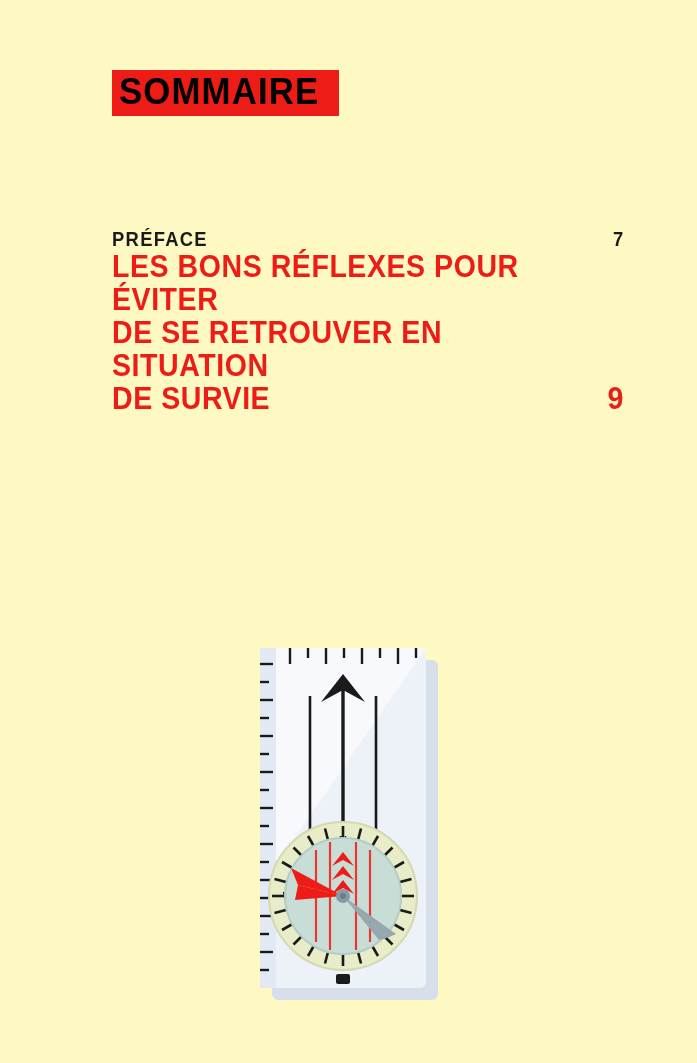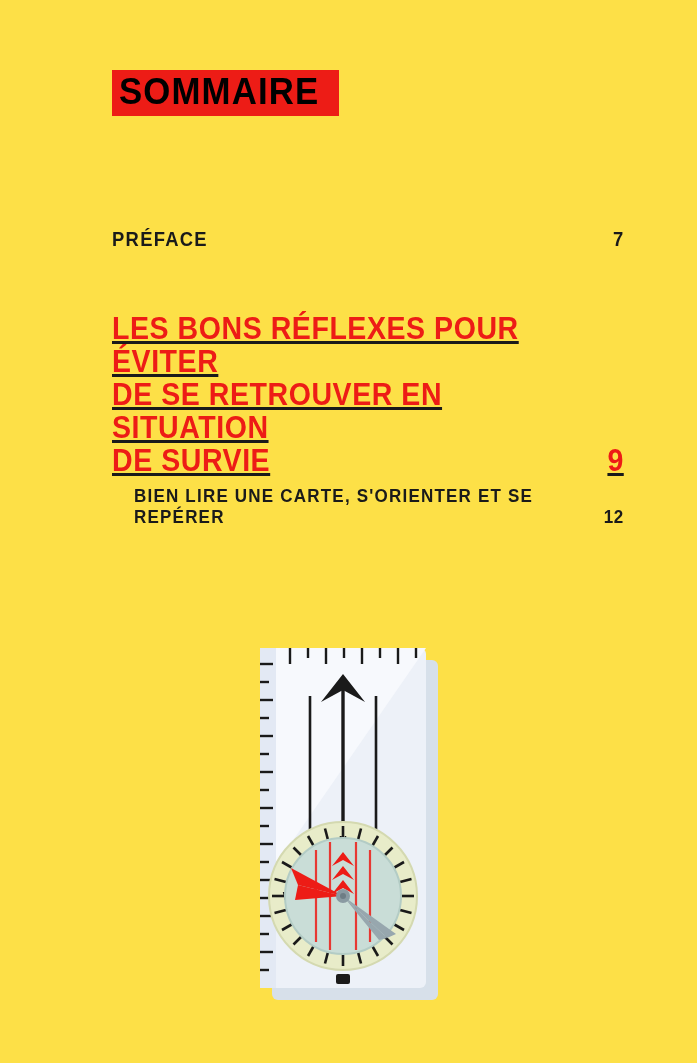--- a/index.html
+++ b/index.html
@@ -12,21 +12,21 @@
     height: 1063px;
     position: relative;
     font-family: "Liberation Sans", sans-serif;
     color: #1a1a1a;
     overflow: hidden;
   }
 
   .page {
     position: absolute;
     inset: 0;
-    background: #fde047;
+    background: #fef9c3;
   }
 
   
   .title-block {
     position: absolute;
     left: 112px;
     top: 70px;
   }
   .title-highlight {
     display: inline-block;
@@ -75,29 +75,27 @@
     font-weight: bold;
     letter-spacing: 0.5px;
     text-align: right;
     flex: 0 0 auto;
     transform: scaleX(0.92);
     transform-origin: right bottom;
   }
 
   
   .lvl-preface {
-    margin-bottom: 62px;
   }
   .lvl-preface .entry-label { font-size: 20px; line-height: 22px; color: #1a1a1a; }
   .lvl-preface .entry-page  { font-size: 20px; line-height: 22px; color: #1a1a1a; }
 
   
   .lvl-chapter {
-    margin-bottom: 8px;
-    text-decoration: underline;
+    margin-bottom: 15px;
   }
   .lvl-chapter .entry-label {
     font-size: 31px;
     line-height: 33px;
     color: #ed1c16;
     letter-spacing: 0.6px;
   }
   .lvl-chapter .entry-page {
     font-size: 31px;
     line-height: 33px;
@@ -149,25 +147,20 @@
     </div>
 
     <div class="entry lvl-chapter">
       <span class="entry-label">LES BONS RÉFLEXES POUR ÉVITER
 DE SE RETROUVER EN SITUATION
 DE SURVIE</span>
       <span class="entry-page">9</span>
     </div>
 
 
-    <div class="entry lvl-section">
-      <span class="entry-label">BIEN LIRE UNE CARTE, S'ORIENTER ET SE
-REPÉRER</span>
-      <span class="entry-page">12</span>
-    </div>
 
 
   </div>
 
   <div class="illustration">
     <svg viewBox="0 0 215 370" width="215" height="370" xmlns="http://www.w3.org/2000/svg">
 
       <rect x="26" y="22" width="166" height="340" rx="6" fill="#D7E0EA"></rect>
 
       <rect x="14" y="10" width="166" height="340" rx="6" fill="#EDF1F8"></rect>

